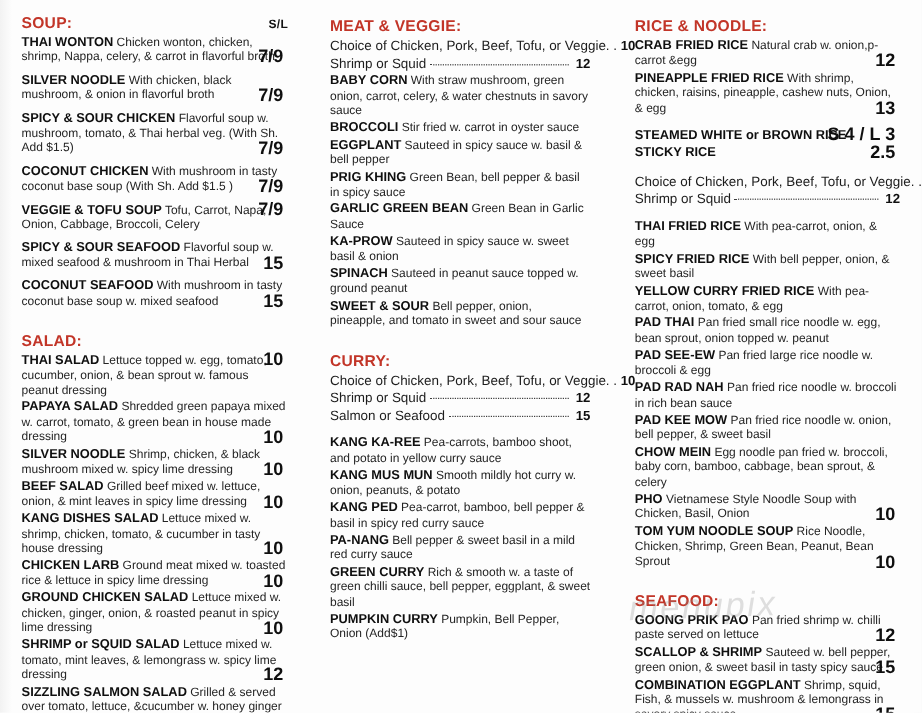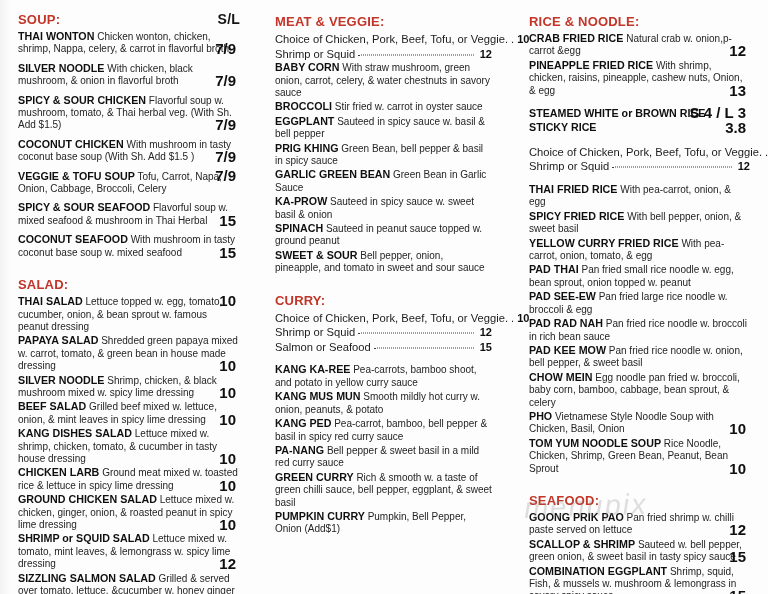--- a/index.html
+++ b/index.html
@@ -14,21 +14,21 @@
   .col{position:absolute;top:0;box-sizing:border-box}
   .col1{left:18px;width:222px;padding-top:11px}
   .col2{left:275px;width:217px;padding-top:14px}
   .col3{left:529px;width:221px;padding-top:14px}
   .section + .section{margin-top:18px}
   .section-title{
     display:flex;justify-content:space-between;align-items:baseline;
     font-weight:bold;font-size:13px;letter-spacing:.2px;
     color:var(--heading-red,#c23528);margin:0 0 3px;
   }
-  .section-title .right{color:#141414;font-size:14px;font-weight:bold}
+  .section-title .right{color:#141414;font-size:10px;font-weight:bold}
   .item{position:relative;font-size:10px;line-height:12.4px;margin:0 0 1px;color:#242424}
   .item .name{font-weight:bold;font-size:10.7px;color:#0f0f0f}
   .item .price{position:absolute;right:4px;bottom:0;font-weight:bold;font-size:15px;color:#0f0f0f}
   .item.price-first .price{bottom:auto;top:0}
   .col1 .section:first-child .item{margin-bottom:6px}
   .choice{display:flex;align-items:baseline;font-size:11.2px;line-height:14.6px;color:#1c1c1c}
   .choice .ctext{white-space:nowrap}
   .choice .dots{flex:1;margin:0 3px;border-bottom:1.4px dotted #3c3c3c;transform:translateY(-2.5px);min-width:6px}
   .choice .flexgap{flex:1}
   .choice .price{font-weight:bold;font-size:11px;margin-left:3px;color:#0f0f0f}
@@ -126,21 +126,21 @@
     </div>
   <div class="col col3">
       <div class="section">
         <div class="section-title">
           <span>RICE &amp; NOODLE:</span>
         </div>
         <p class="item"><span class="name">CRAB FRIED RICE</span> <span class="desc">Natural crab w. onion,p-carrot &amp;egg</span><span class="price">12</span></p>
         <p class="item"><span class="name">PINEAPPLE FRIED RICE</span> <span class="desc">With shrimp, chicken, raisins, pineapple, cashew nuts, Onion, &amp; egg</span><span class="price">13</span></p>
         <div class="spacer"></div>
         <p class="item price-first"><span class="name">STEAMED WHITE or BROWN RICE</span><span class="price">S 4 / L 3</span></p>
-        <p class="item"><span class="name">STICKY RICE</span><span class="price">3.8</span></p>
+        <p class="item"><span class="name">STICKY RICE</span><span class="price">2.5</span></p>
         <div class="spacer"></div>
         <div class="choice">
           <span class="ctext">Choice of Chicken, Pork, Beef, Tofu, or Veggie. .</span>
           <span class="flexgap"></span>
         </div>
         <div class="choice">
           <span class="ctext">Shrimp or Squid</span>
           <span class="dots"></span>
           <span class="price">12</span>
         </div>

